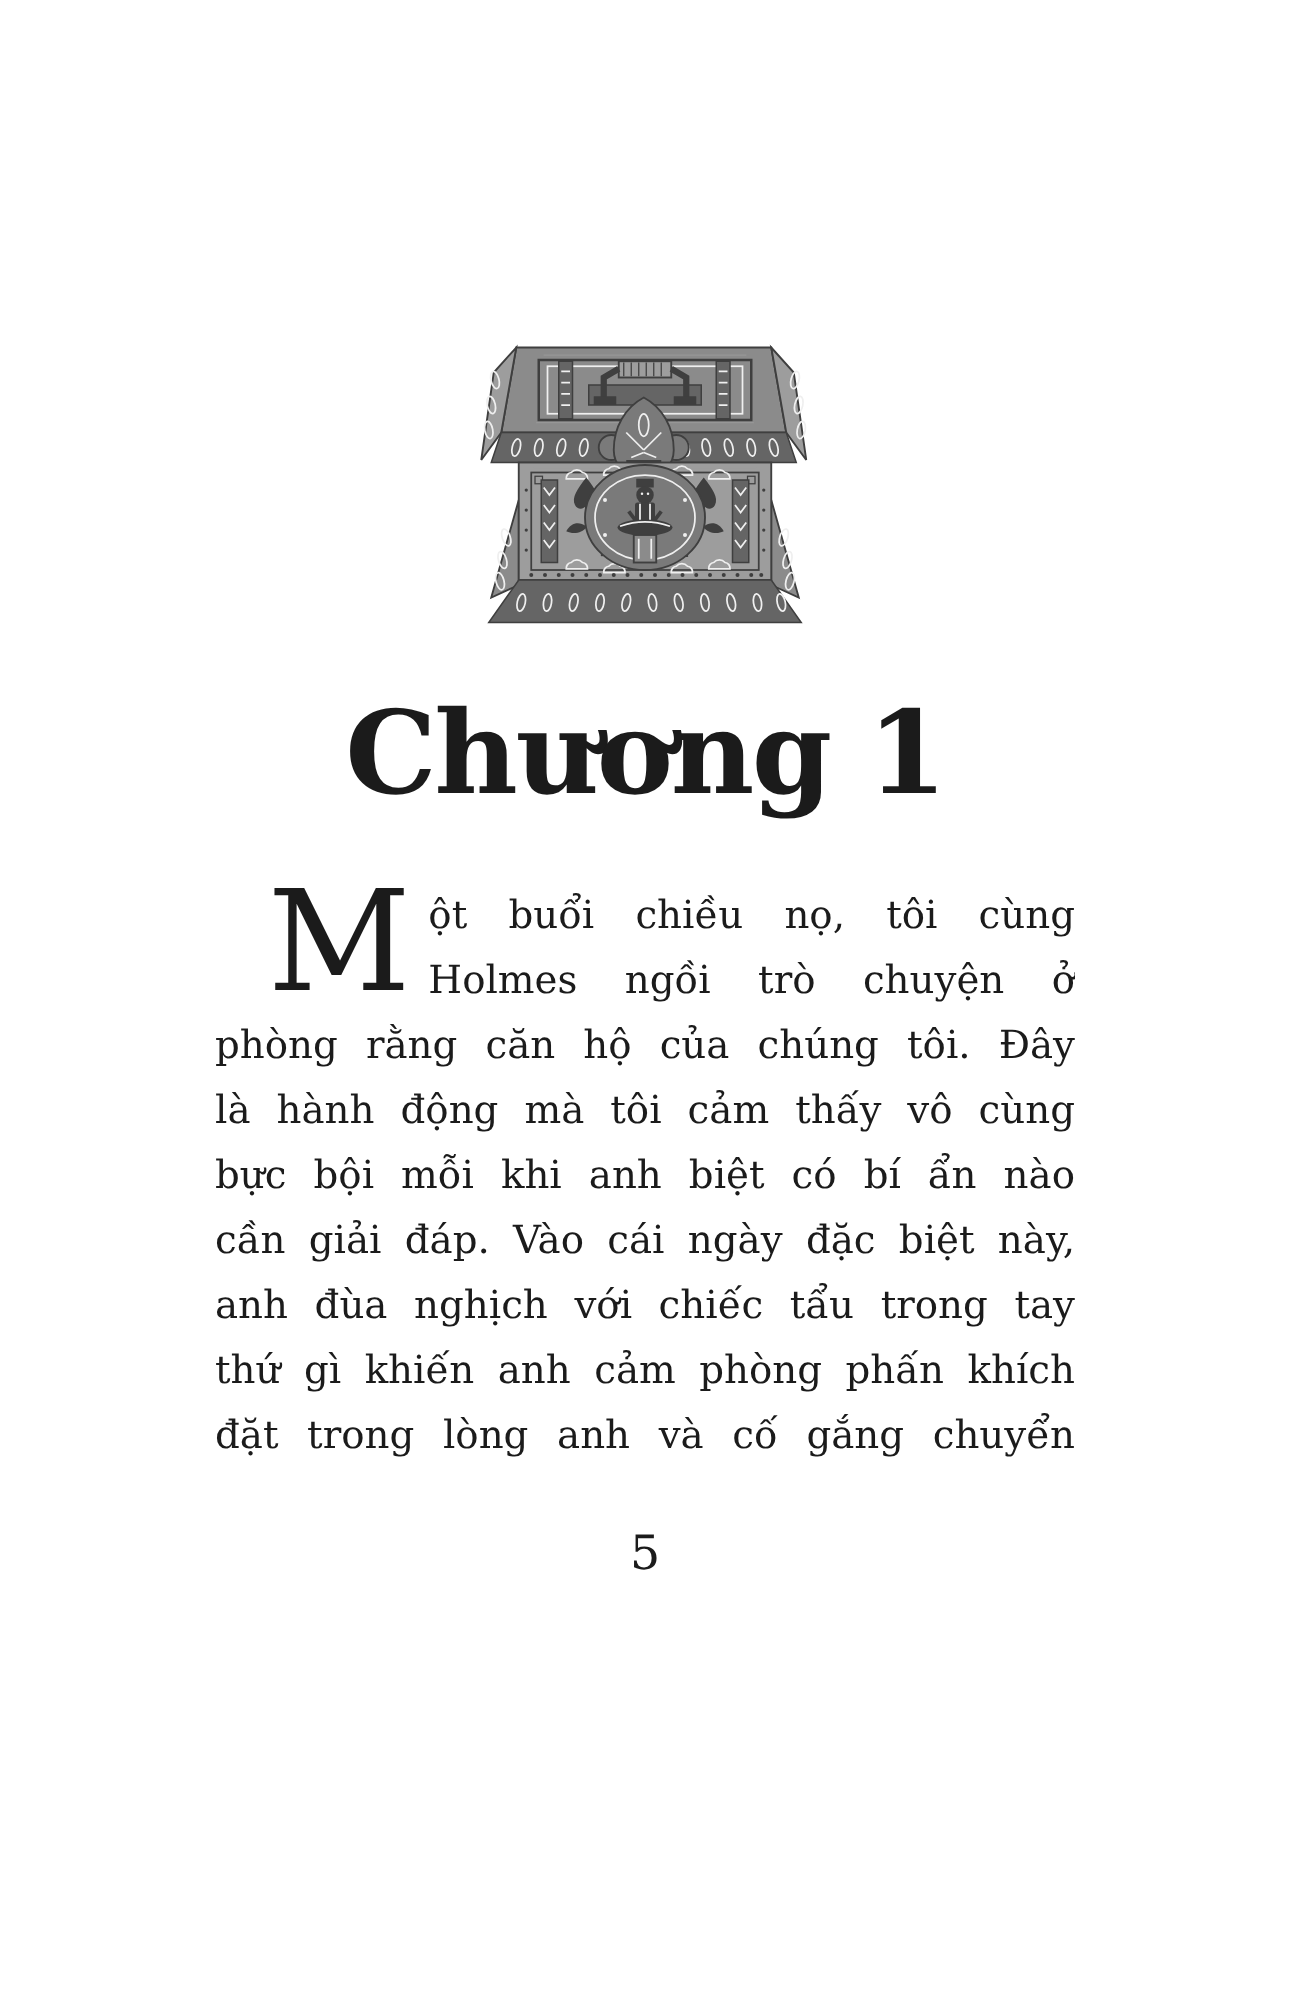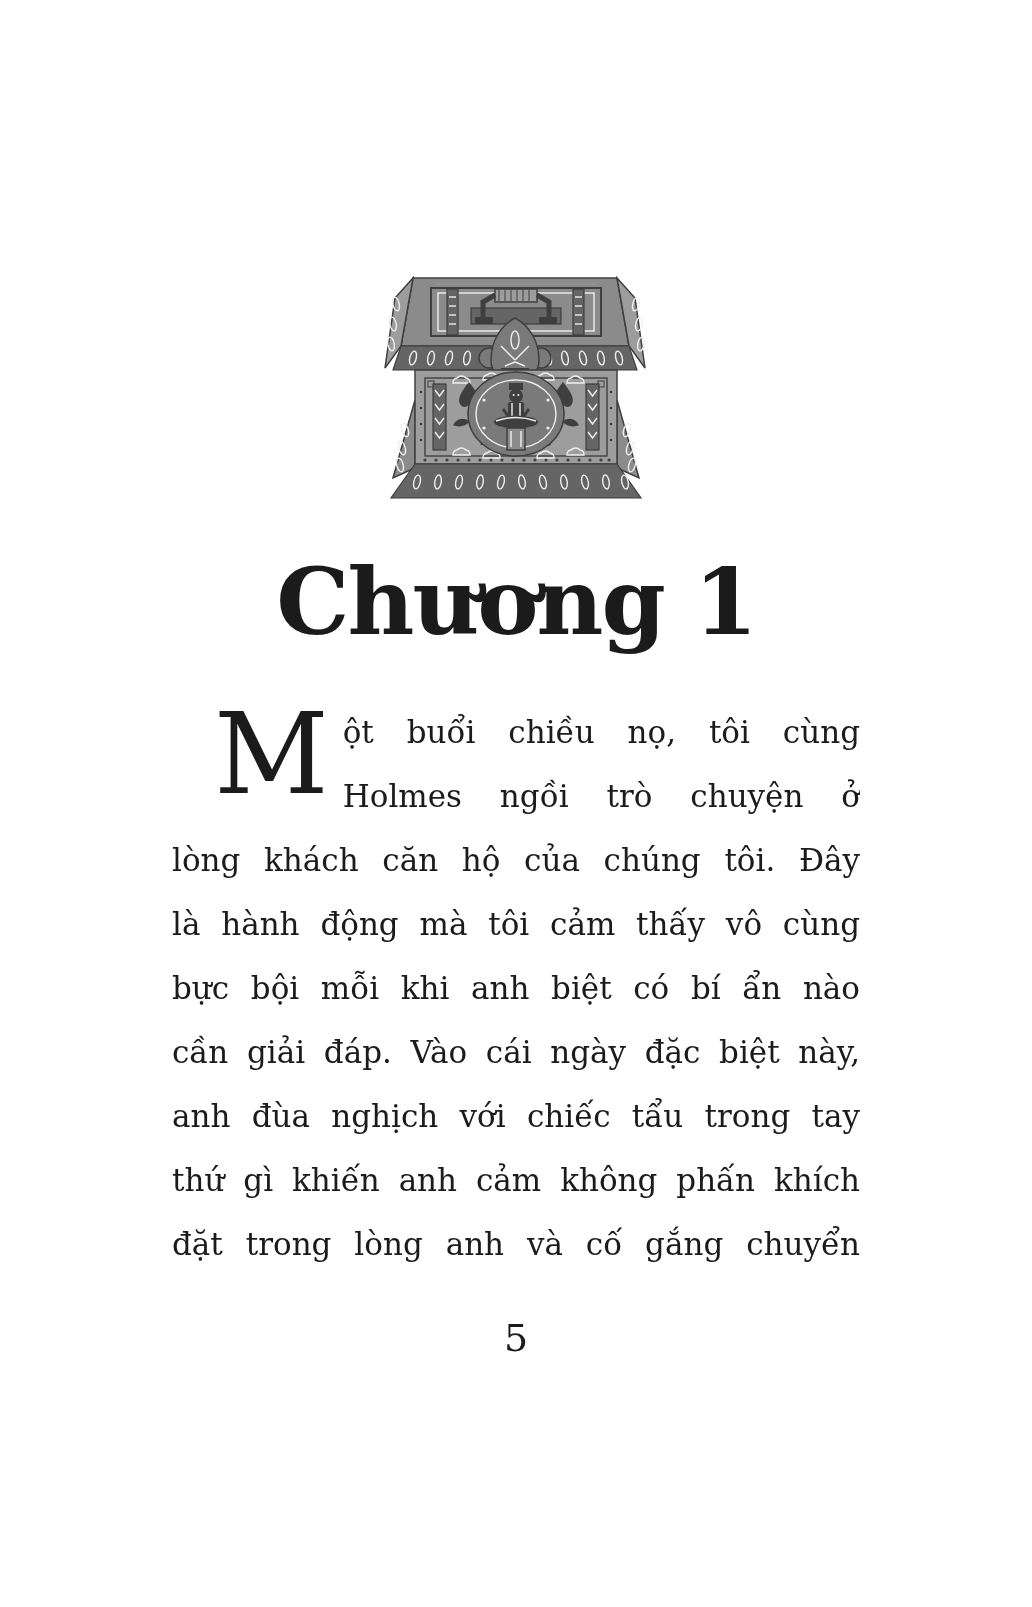--- a/index.html
+++ b/index.html
@@ -38,21 +38,20 @@
     height: 100px;
     margin: 2px 14px 0 42px;
     font-weight: normal;
   }
   .jline {
     line-height: 52px;
     white-space: nowrap;
     overflow: hidden;
     text-align: justify;
     text-align-last: justify;
-    margin-top: 12px;
   }
   .jline.last { text-align-last: left; }
 
   .page-number {
     margin-top: 46px;
     text-align: center;
     font-size: 38px; line-height: 44px;
   }
 
   
@@ -274,25 +273,25 @@
     </svg>
   </figure>
 
   <h1 class="chapter-heading">Chương 1</h1>
 
   <div class="body-text">
     <span class="dropcap">M</span>
     <div>
         <div class="jline">ột buổi chiều nọ, tôi cùng</div>
         <div class="jline">Holmes ngồi trò chuyện ở</div>
-        <div class="jline">lòng khách căn hộ của chúng tôi. Đây</div>
+        <div class="jline">phòng rằng căn hộ của chúng tôi. Đây</div>
         <div class="jline">là hành động mà tôi cảm thấy vô cùng</div>
         <div class="jline">bực bội mỗi khi anh biệt có bí ẩn nào</div>
         <div class="jline">cần giải đáp. Vào cái ngày đặc biệt này,</div>
         <div class="jline">anh đùa nghịch với chiếc tẩu trong tay</div>
-        <div class="jline">thứ gì khiến anh cảm không phấn khích</div>
+        <div class="jline">thứ gì khiến anh cảm phòng phấn khích</div>
         <div class="jline">đặt trong lòng anh và cố gắng chuyển</div>
       </div>
   </div>
 
   <div class="page-number">5</div>
 
 </div>
 
 </body></html>

